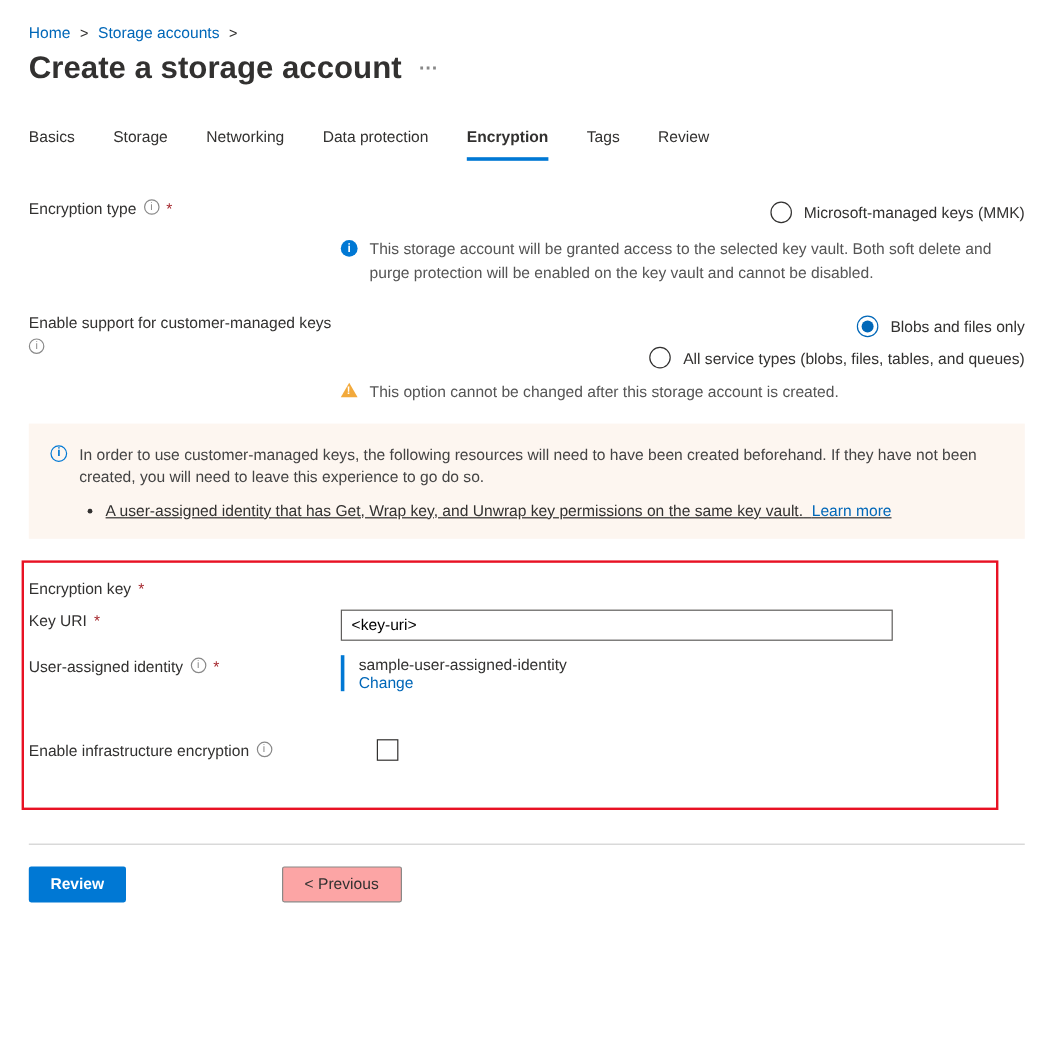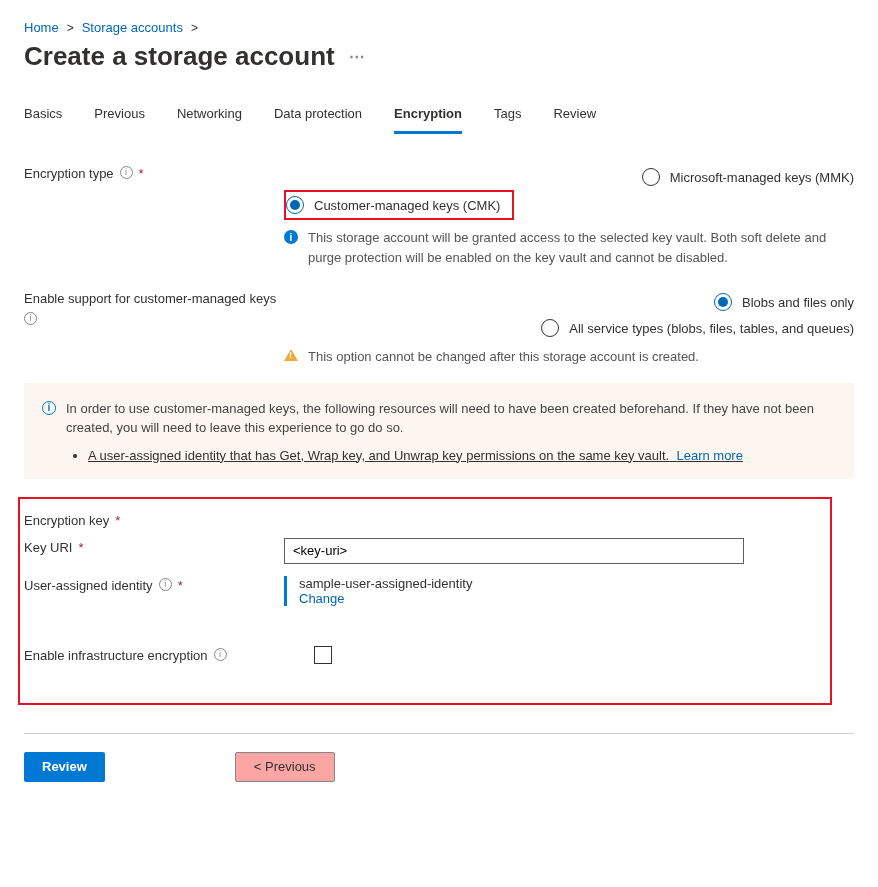--- a/index.html
+++ b/index.html
@@ -85,46 +85,40 @@
   <span class="bc-sep">&gt;</span>
 </div>
 
 <h1>
   <span>Create a storage account</span>
   <span class="more">⋯</span>
 </h1>
 
 <div class="tabs">
   <div class="tab">Basics</div>
-  <div class="tab">Previous</div>
+  <div class="tab">Storage</div>
   <div class="tab">Networking</div>
   <div class="tab">Data protection</div>
   <div class="tab active">Encryption</div>
   <div class="tab">Tags</div>
   <div class="tab">Review</div>
 </div>
 
 <div class="form">
 
   <div class="row">
     <div class="label-col">
       <span>Encryption type</span>
       <i class="info-icon">i</i>
       <span class="req">*</span>
     </div>
     <div class="ctrl-col">
       <div class="radio-opt">
         <span class="radio"></span>
         <span>Microsoft-managed keys (MMK)</span>
-      </div>
-      <div class="highlight-red" style="padding:2px 14px 2px 2px;">
-        <div class="radio-opt">
-          <span class="radio selected"></span>
-          <span>Customer-managed keys (CMK)</span>
-        </div>
       </div>
       <div class="info-row" style="margin-top:8px;">
         <span class="info-blue-icon">i</span>
         <span class="note-text">This storage account will be granted access to the selected key vault. Both soft delete and purge protection will be enabled on the key vault and cannot be disabled.</span>
       </div>
     </div>
   </div>
 
   <div class="row" style="margin-top:18px;">
     <div class="label-col">

